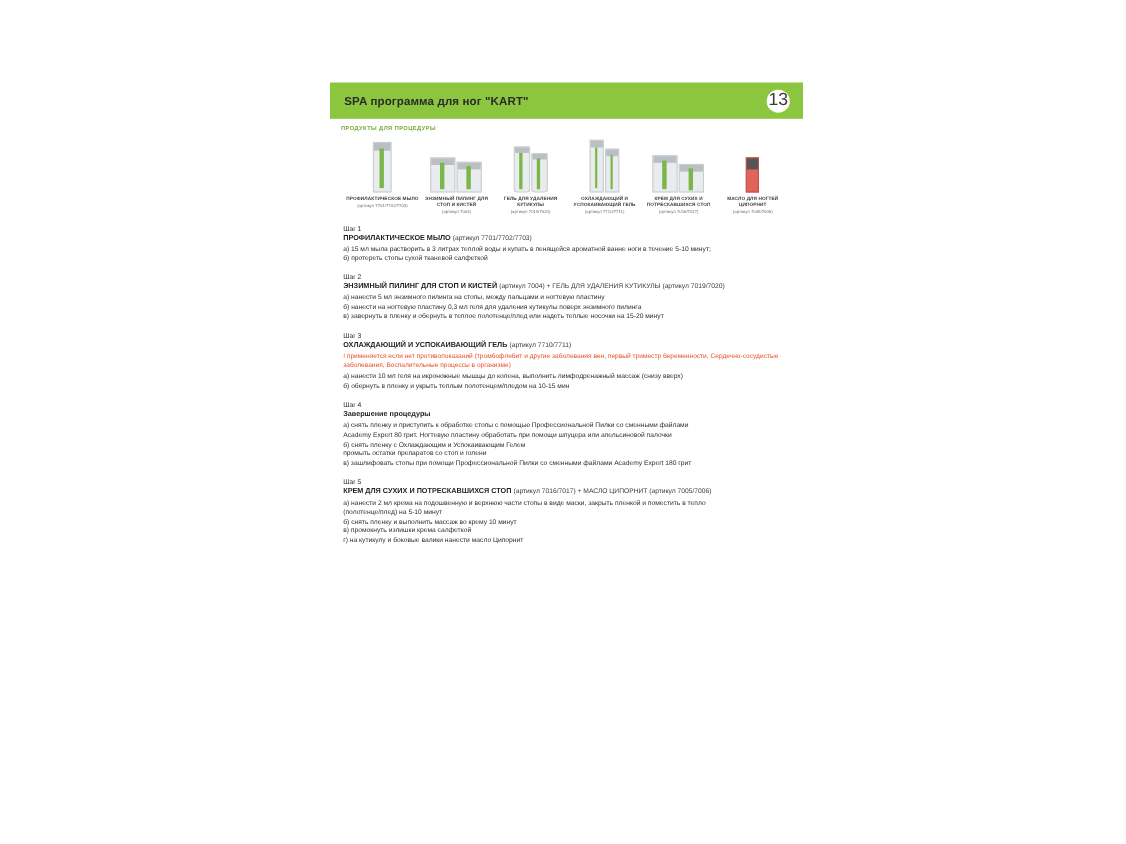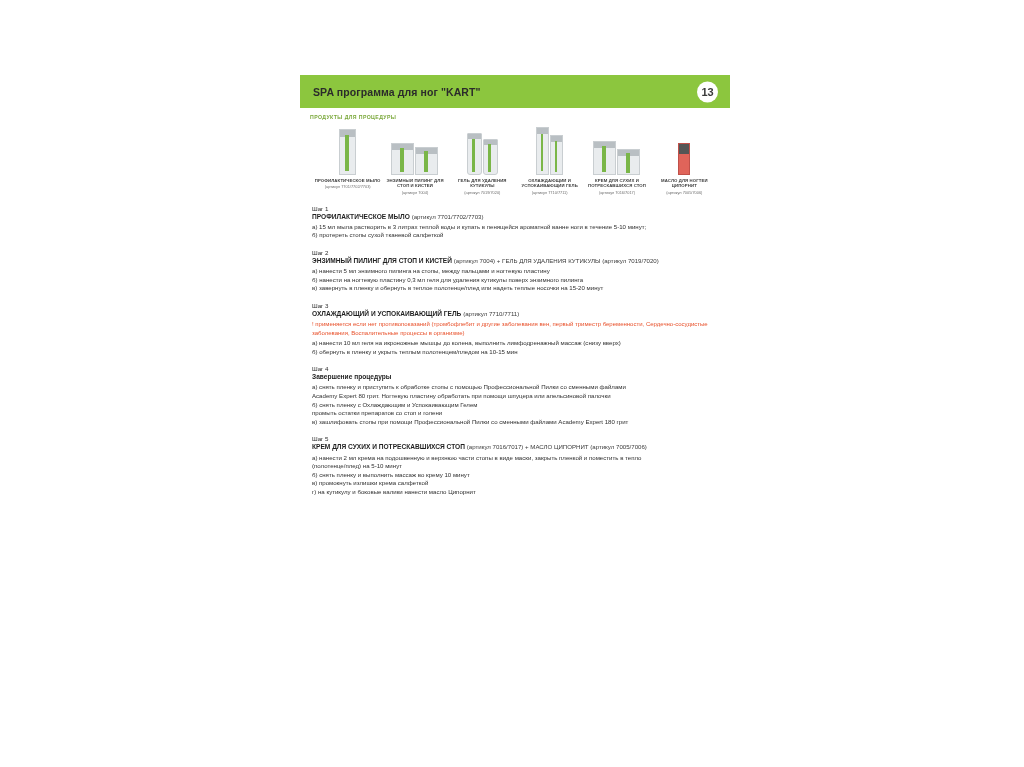--- a/index.html
+++ b/index.html
@@ -45,22 +45,22 @@
   .page-badge {
     position: absolute;
     right: 12px;
     top: 50%;
     transform: translateY(-50%);
     width: 21px;
     height: 21px;
     border-radius: 50%;
     background: #ffffff;
     color: #3a3a3a;
-    font-size: 11px;
-    font-weight: bold;
+    font-size: 16px;
+    font-weight: normal;
     display: flex;
     align-items: center;
     justify-content: center;
   }
   
   .products-caption {
     margin-top: 6px;
     margin-left: 10px;
     font-size: 5.2px;
     color: #7aa83a;

